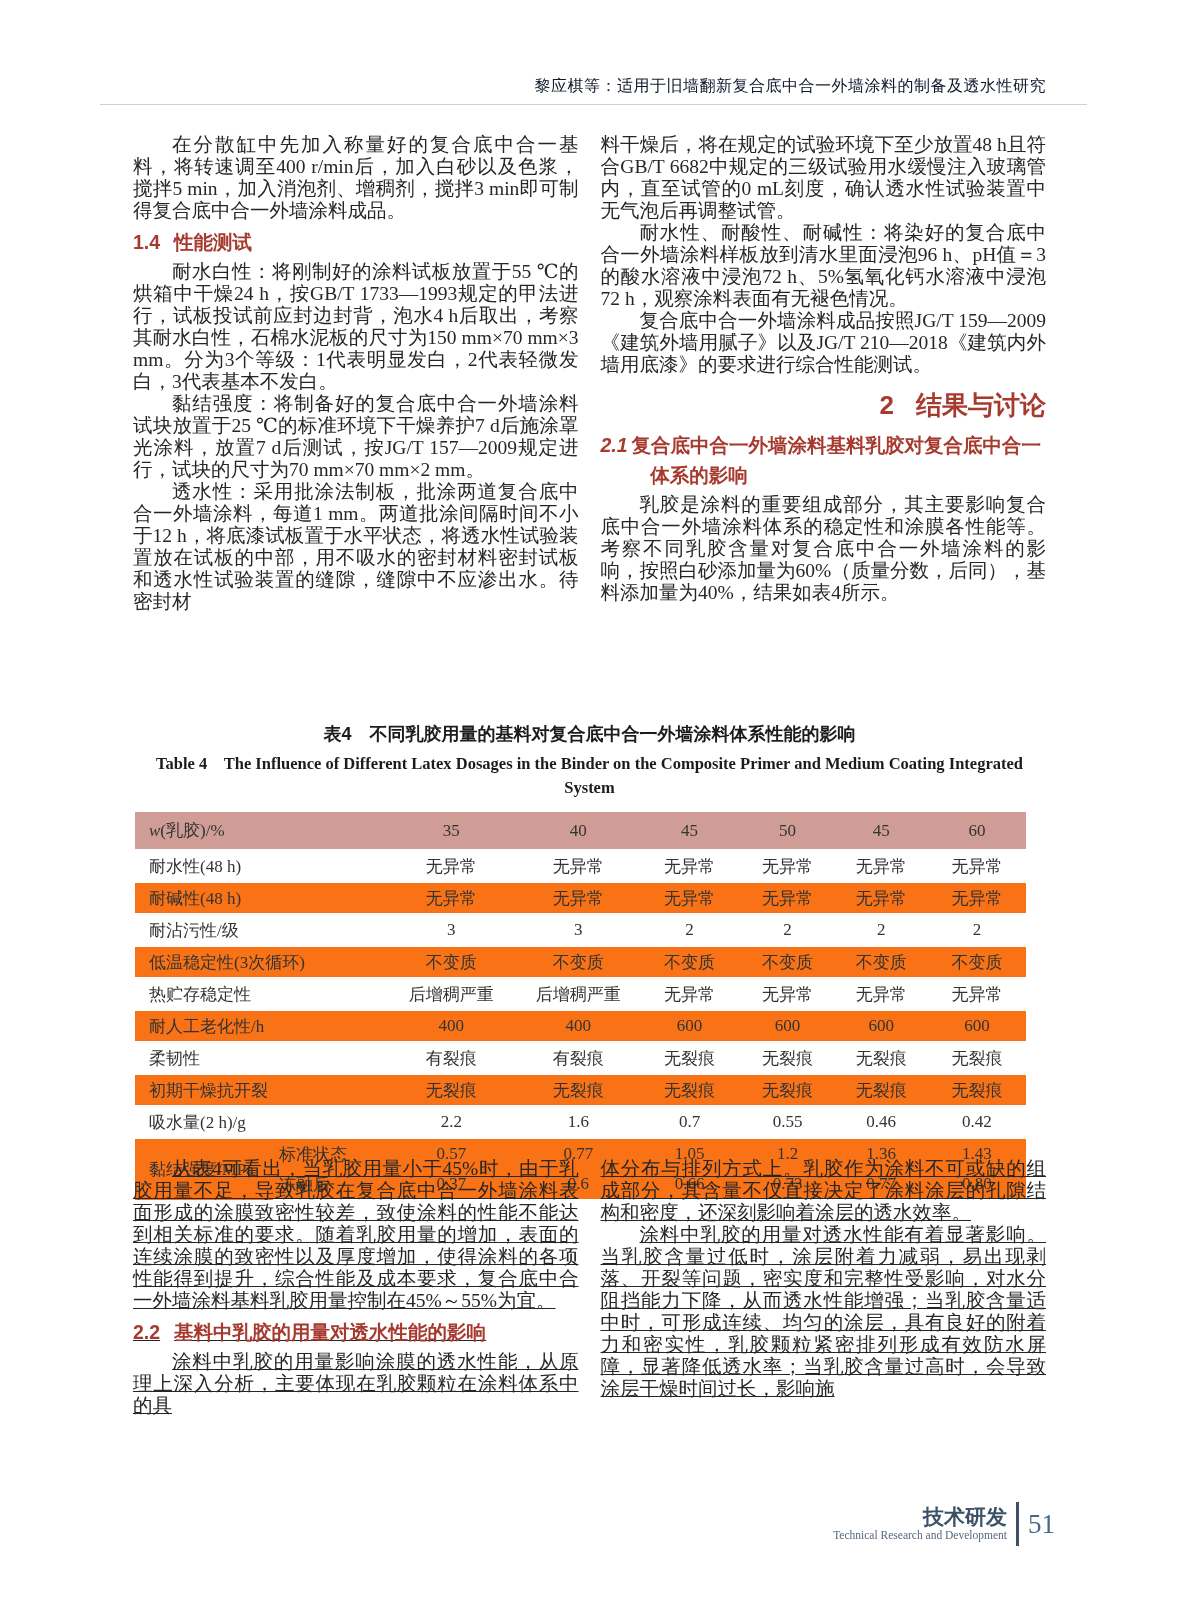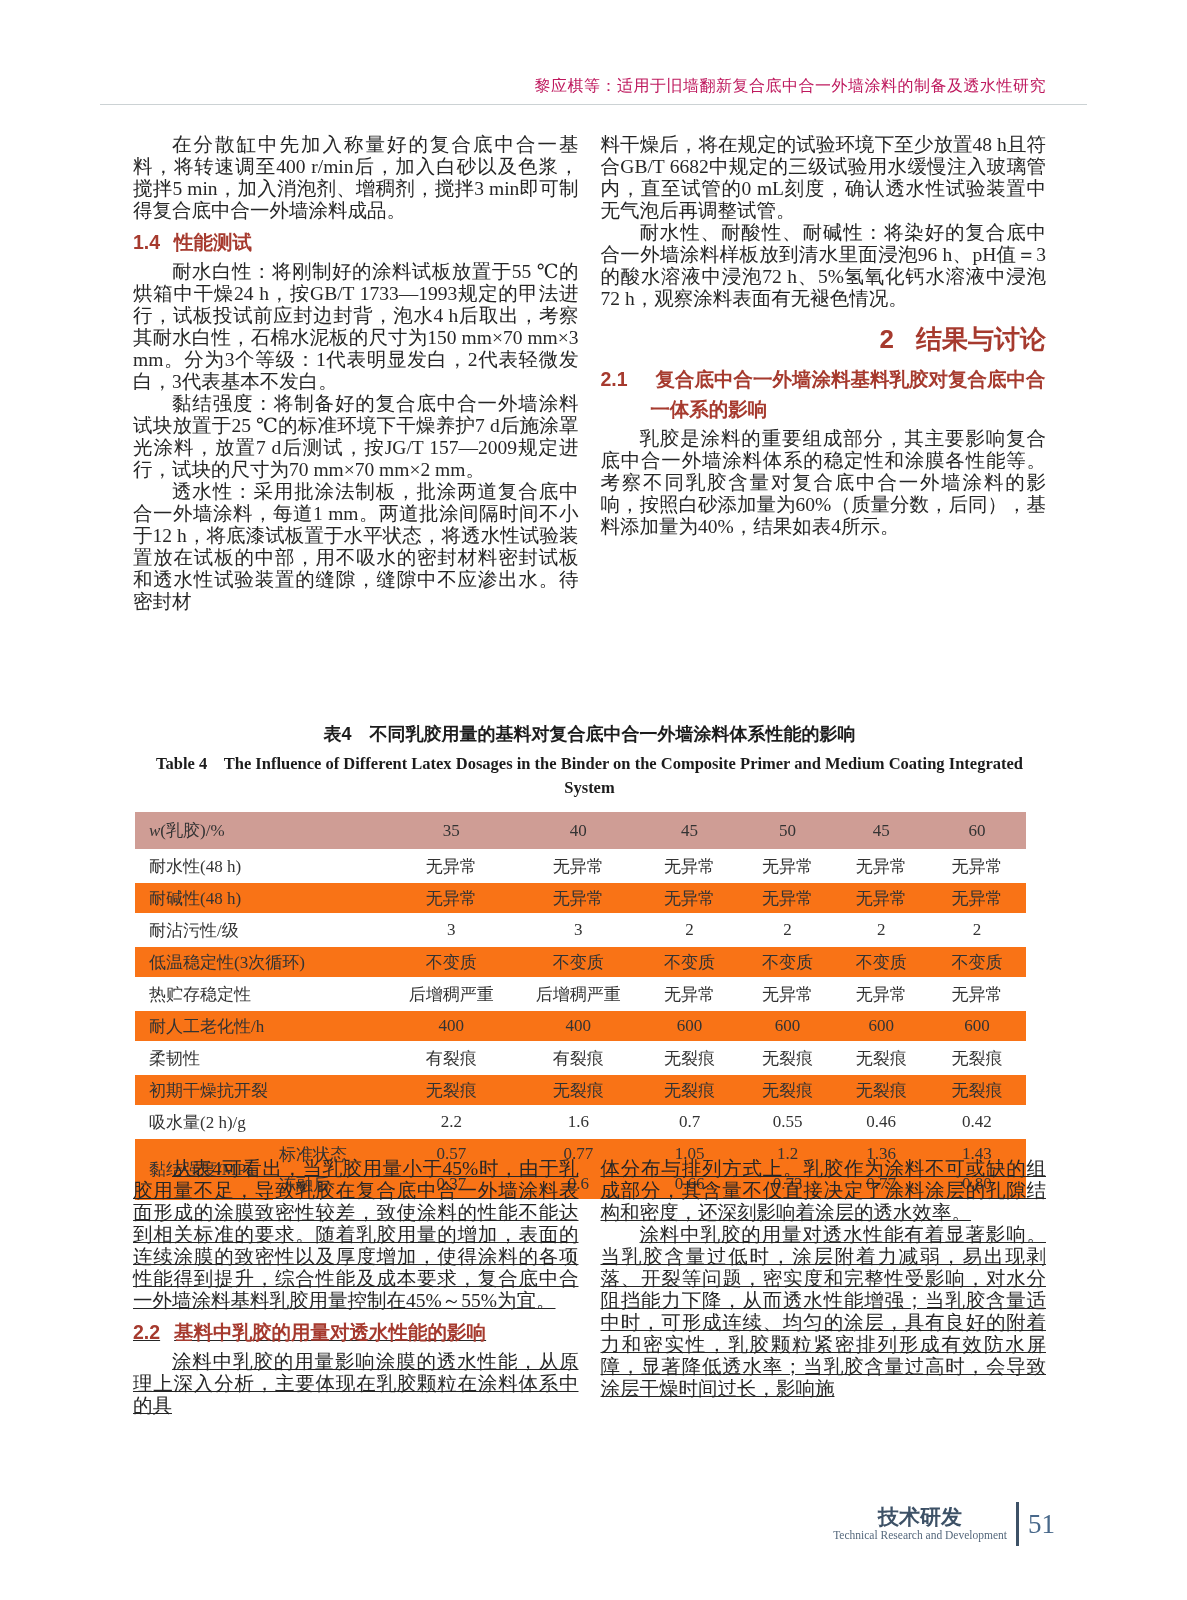--- a/index.html
+++ b/index.html
@@ -8,21 +8,21 @@
     width:1187px;height:1600px;
     background:#ffffff;
     font-family:"Liberation Serif","DejaVu Serif",serif;
     color:#262626;
     overflow:hidden;
   }
   
   .running-head{
     position:absolute;top:76px;right:141px;
     font-family:Liberation Sans, sans-serif;
-    font-size:16px;color:#be185d;letter-spacing:.5px;
+    font-size:16px;color:#0f172a;letter-spacing:.5px;
   }
   .head-rule{
     position:absolute;top:104px;left:100px;width:987px;height:0;
     border-top:1.5px solid #ccd2d4;
   }
   
   .cols{position:absolute;left:133px;width:913px;display:flex;gap:22px;}
   .cols.top{top:134px;}
   .cols.bottom{top:1158px;text-decoration:underline;}
   .col{flex:1;min-width:0;}
@@ -32,21 +32,21 @@
   }
   p.body.indent{text-indent:2em;}
   
   .h-red{
     font-family:"Liberation Sans","DejaVu Sans",sans-serif;
     font-weight:bold;color:#a63a2e;
   }
   .h-sub{font-size:19.5px;line-height:30px;margin:5px 0 4px 0;}
   .h-sub .num{margin-right:14px;}
   .h-hang{padding-left:2.55em;text-indent:-2.55em;}
-  .h-hang .num{margin-right:28px;}
+  .h-hang .num{margin-right:4px;font-style:italic;}
   .h-main{font-size:26px;line-height:34px;margin:12px 0 8px 0;text-align:right;}
   .h-main .num{margin-right:22px;}
   
   .caption-block{position:absolute;top:722px;left:133px;width:913px;text-align:center;}
   .cap-zh{
     font-family:"Liberation Sans","DejaVu Sans",sans-serif;
     font-weight:bold;font-size:18px;color:#1c1c1c;margin:0 0 6px 0;
   }
   .cap-en{
     font-weight:bold;font-size:16.5px;line-height:24px;color:#1c1c1c;margin:0 auto;max-width:906px;
@@ -66,21 +66,21 @@
   tr.row-white td{height:30px;background:#ffffff;}
   tr.nosep td{border-bottom:none;}
   
   .footer{
     position:absolute;top:1502px;right:132px;
     display:flex;align-items:center;color:#3d5166;
   }
   .footer .zh-en{text-align:right;padding-right:9px;}
   .footer .f-zh{
     font-family:Liberation Sans, sans-serif;
-    font-weight:bold;font-size:21px;line-height:22px;text-align:center;
+    font-weight:bold;font-size:21px;line-height:22px;
   }
   .footer .f-en{font-size:11.5px;line-height:15px;color:#55687c;}
   .footer .bar{width:3px;height:44px;background:#3d5166;}
   .footer .pagenum{font-size:27px;padding-left:9px;color:#48688a;}
 </style>
 </head>
 <body>
 
 <div class="page">
 
@@ -91,20 +91,21 @@
     <div class="col">
       <p class="body indent">在分散缸中先加入称量好的复合底中合一基料，将转速调至400 r/min后，加入白砂以及色浆，搅拌5 min，加入消泡剂、增稠剂，搅拌3 min即可制得复合底中合一外墙涂料成品。</p>
       <div class="h-red h-sub"><span class="num">1.4</span><span>性能测试</span></div>
       <p class="body indent">耐水白性：将刚制好的涂料试板放置于55 ℃的烘箱中干燥24 h，按GB/T 1733—1993规定的甲法进行，试板投试前应封边封背，泡水4 h后取出，考察其耐水白性，石棉水泥板的尺寸为150 mm×70 mm×3 mm。分为3个等级：1代表明显发白，2代表轻微发白，3代表基本不发白。</p>
       <p class="body indent">黏结强度：将制备好的复合底中合一外墙涂料试块放置于25 ℃的标准环境下干燥养护7 d后施涂罩光涂料，放置7 d后测试，按JG/T 157—2009规定进行，试块的尺寸为70 mm×70 mm×2 mm。</p>
       <p class="body indent">透水性：采用批涂法制板，批涂两道复合底中合一外墙涂料，每道1 mm。两道批涂间隔时间不小于12 h，将底漆试板置于水平状态，将透水性试验装置放在试板的中部，用不吸水的密封材料密封试板和透水性试验装置的缝隙，缝隙中不应渗出水。待密封材</p>
     </div>
     <div class="col">
       <p class="body">料干燥后，将在规定的试验环境下至少放置48 h且符合GB/T 6682中规定的三级试验用水缓慢注入玻璃管内，直至试管的0 mL刻度，确认透水性试验装置中无气泡后再调整试管。</p>
       <p class="body indent">耐水性、耐酸性、耐碱性：将染好的复合底中合一外墙涂料样板放到清水里面浸泡96 h、pH值＝3的酸水溶液中浸泡72 h、5%氢氧化钙水溶液中浸泡72 h，观察涂料表面有无褪色情况。</p>
+      <p class="body indent">复合底中合一外墙涂料成品按照JG/T 159—2009《建筑外墙用腻子》以及JG/T 210—2018《建筑内外墙用底漆》的要求进行综合性能测试。</p>
       <div class="h-red h-main"><span class="num">2</span><span>结果与讨论</span></div>
       <div class="h-red h-sub h-hang"><span class="num">2.1</span><span>复合底中合一外墙涂料基料乳胶对复合底中合一体系的影响</span></div>
       <p class="body indent">乳胶是涂料的重要组成部分，其主要影响复合底中合一外墙涂料体系的稳定性和涂膜各性能等。考察不同乳胶含量对复合底中合一外墙涂料的影响，按照白砂添加量为60%（质量分数，后同），基料添加量为40%，结果如表4所示。</p>
     </div>
   </div>
 
   <div class="caption-block">
     <div class="cap-zh">表4　不同乳胶用量的基料对复合底中合一外墙涂料体系性能的影响</div>
     <div class="cap-en">Table 4　The Influence of Different Latex Dosages in the Binder on the Composite Primer and Medium Coating Integrated System</div>
   </div>

